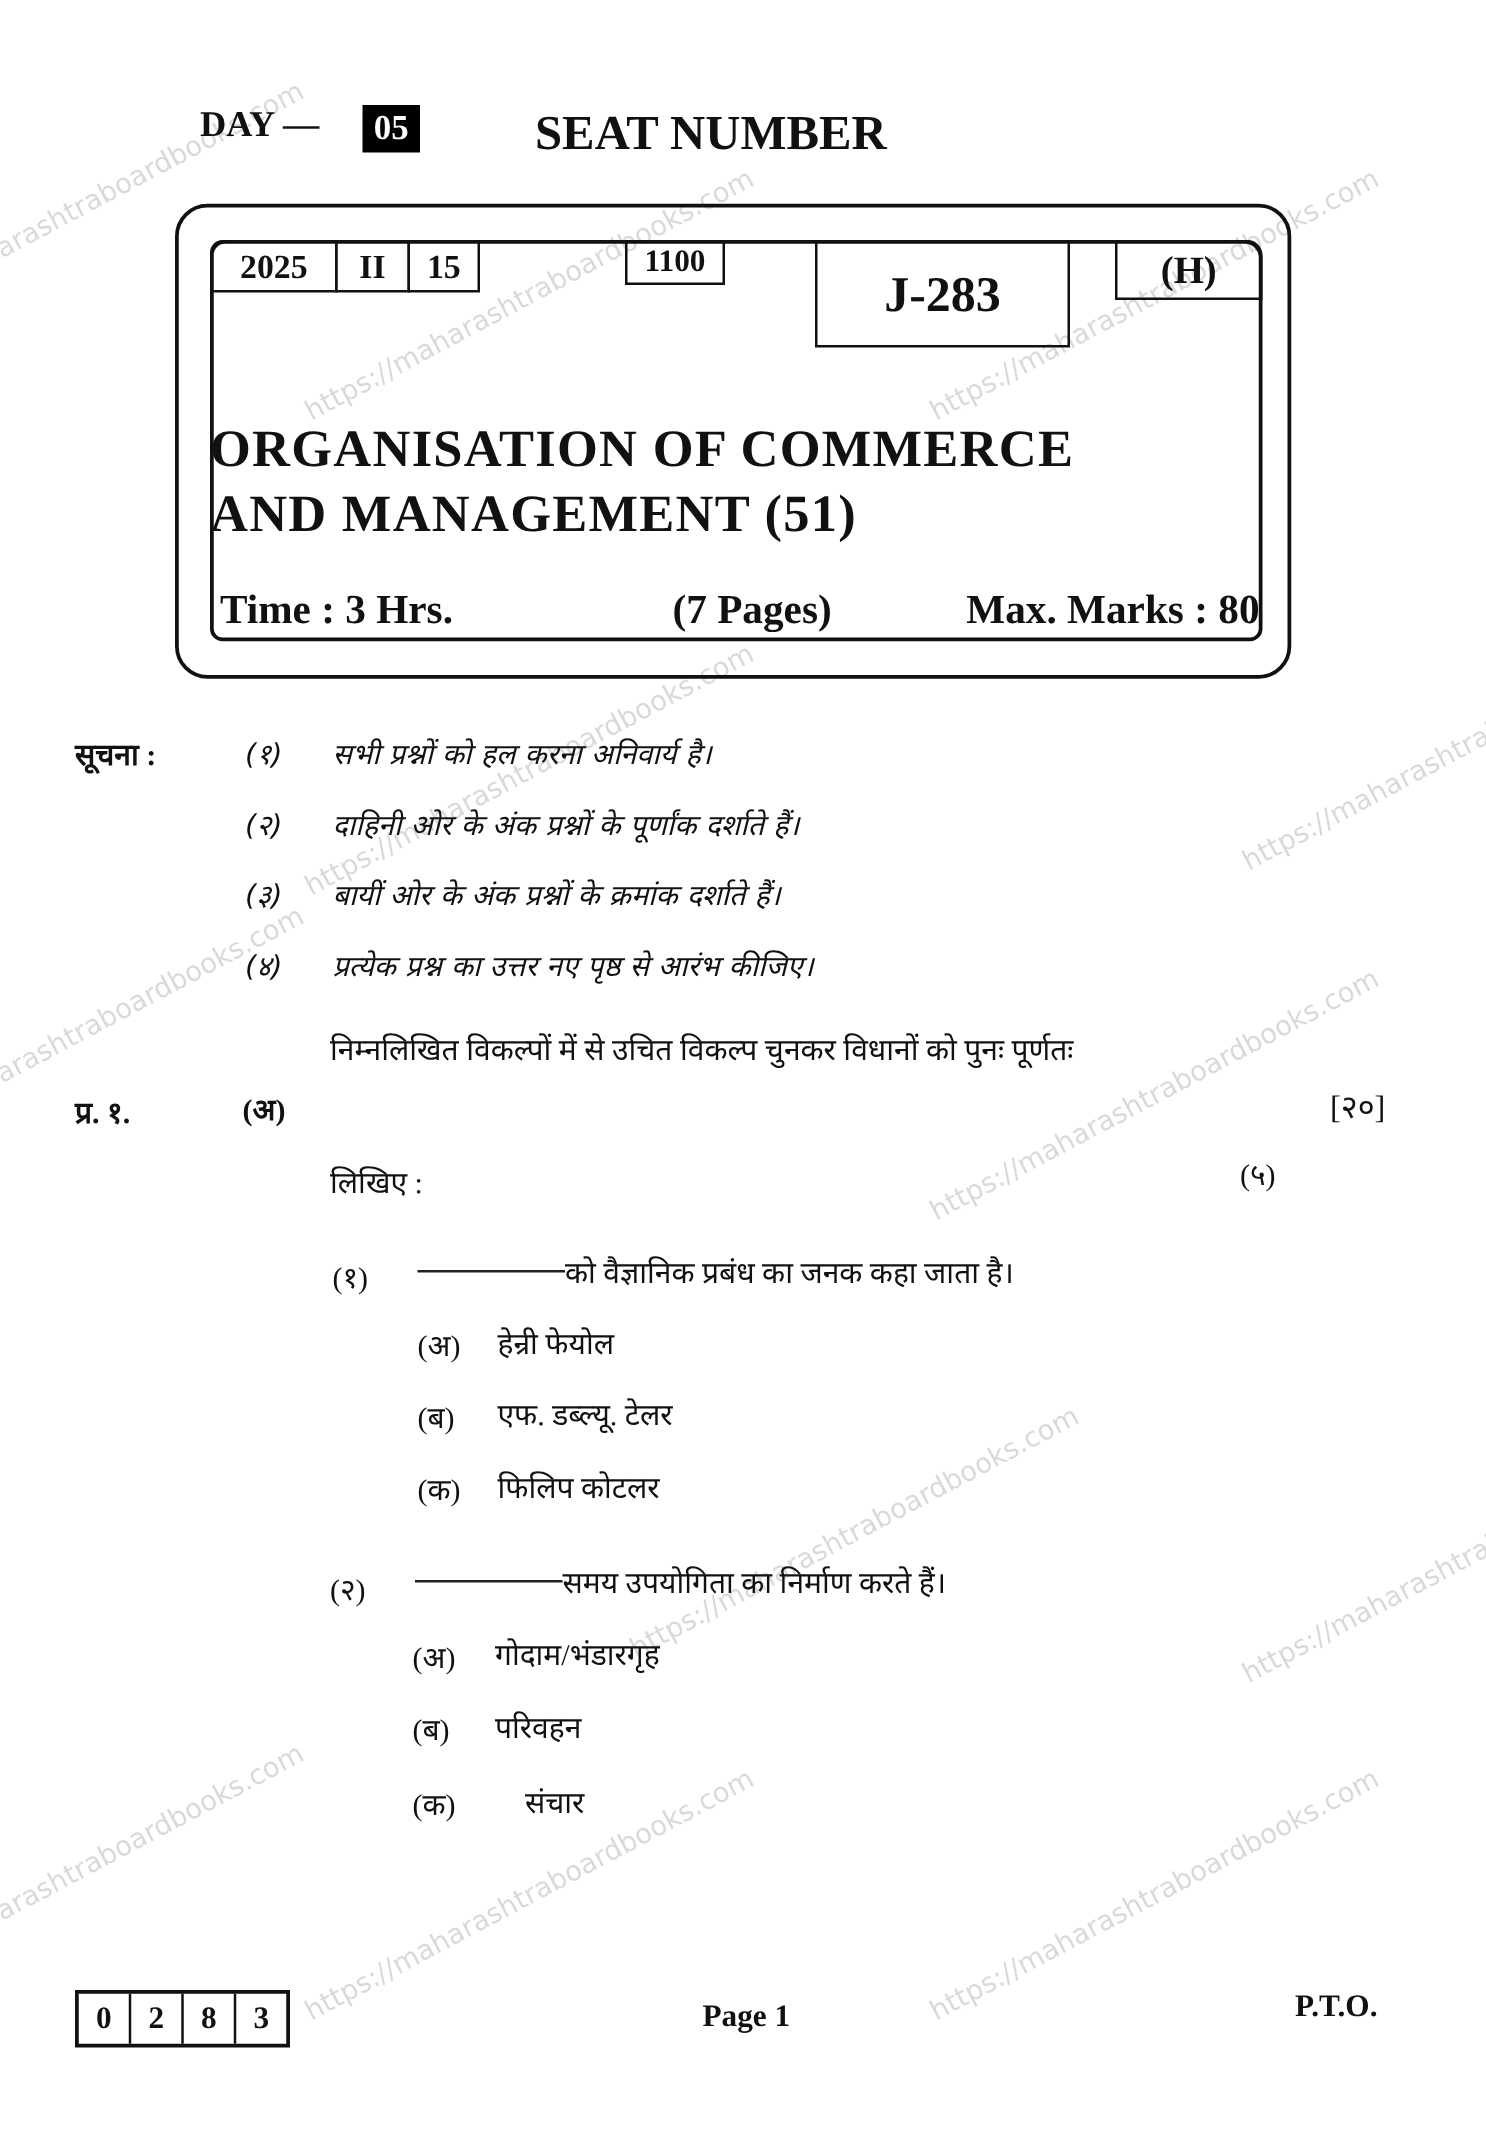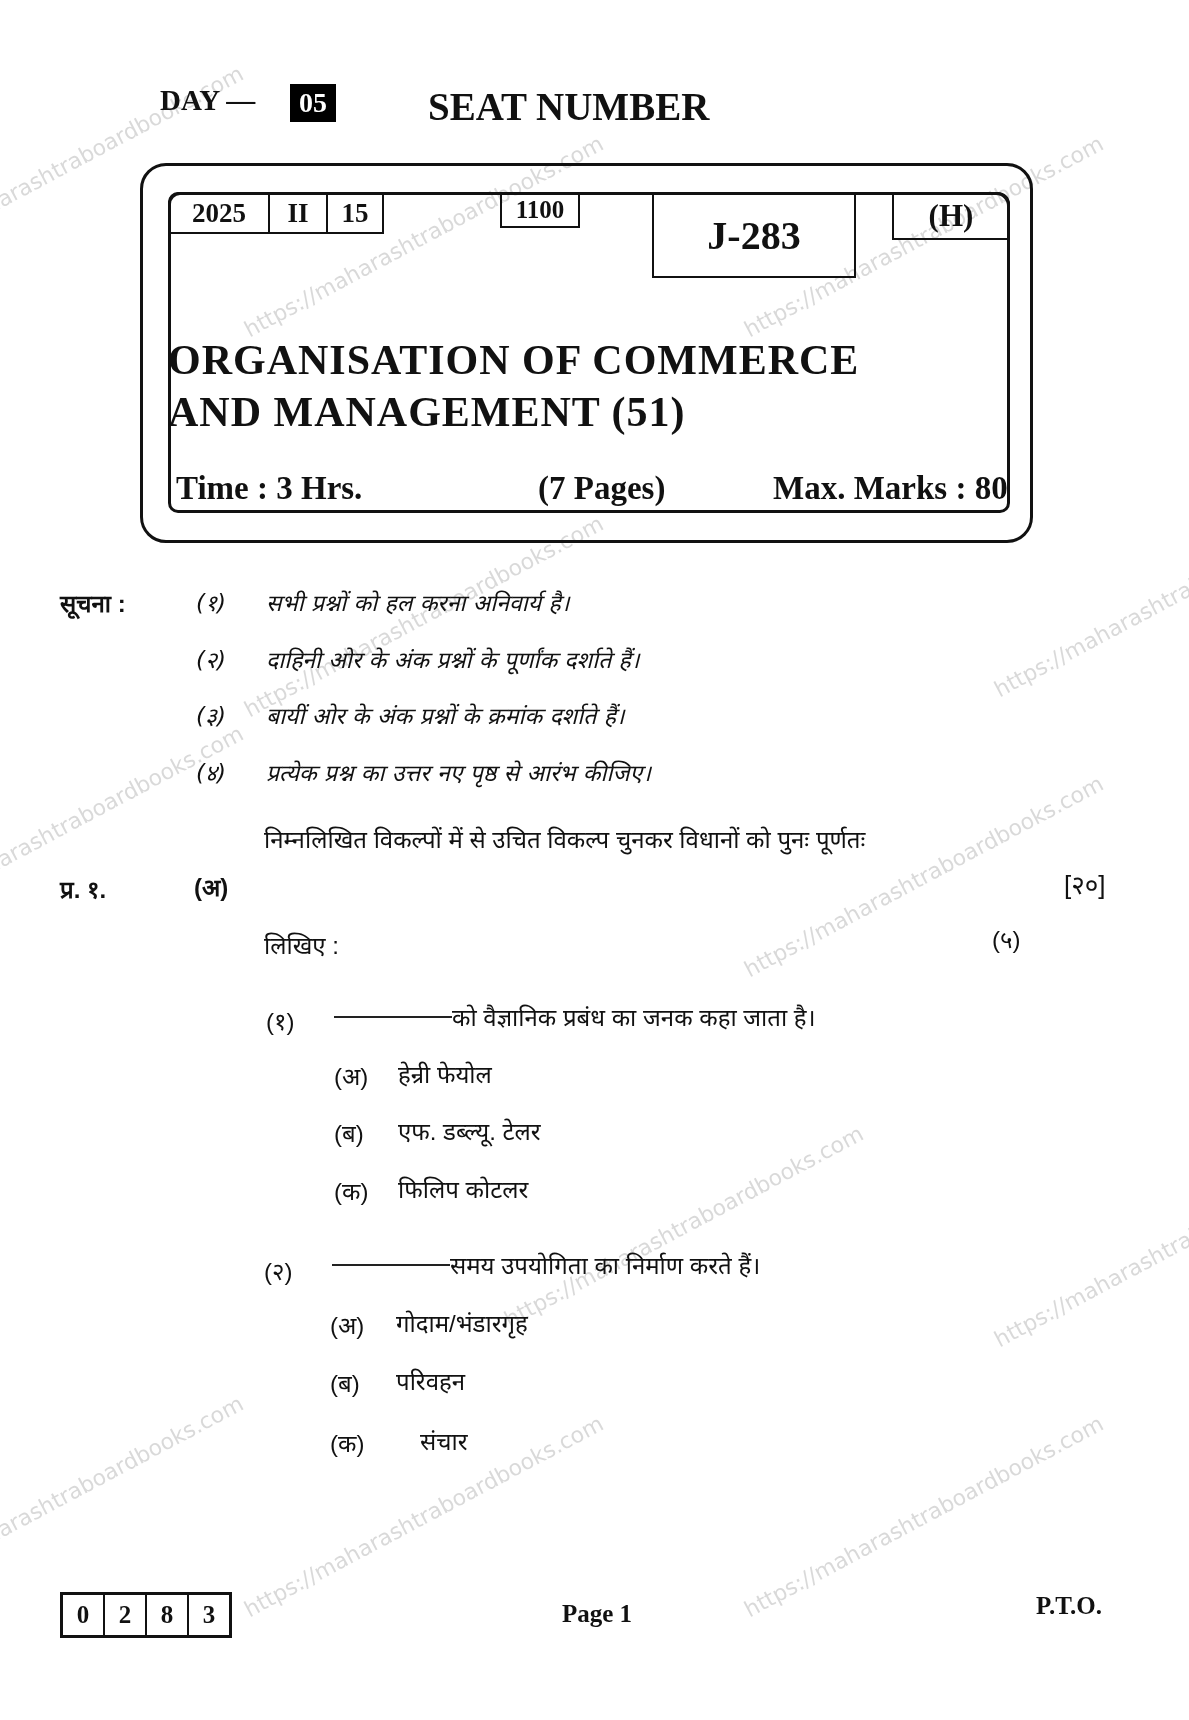--- a/index.html
+++ b/index.html
@@ -2,21 +2,21 @@
 <html><head>
 <meta charset="utf-8">
 <style>
   html, body { margin:0; padding:0; }
   body {
     width:1189px; height:1720px; background:#ffffff; position:relative; overflow:hidden;
     color:#111; font-family:"DejaVu Serif", serif;
   }
   .abs { position:absolute; white-space:nowrap; }
   .serif-b { font-family:"Liberation Serif", "DejaVu Serif", serif; font-weight:bold; }
-  .hindi { font-family:Liberation Sans, sans-serif; }
+  .hindi { font-family:Liberation Serif, serif; }
   .hindi-i { font-family:"DejaVu Sans", sans-serif; font-style:italic; }
 
   
   .wm {
     position:absolute; color:rgba(120,120,120,0.28); font-family:"DejaVu Sans", sans-serif;
     font-size:22px; transform:rotate(-28deg); transform-origin:left top; white-space:nowrap;
     pointer-events:none;
   }
 
   .day-label { left:160px; top:84px; font-size:29px; }

